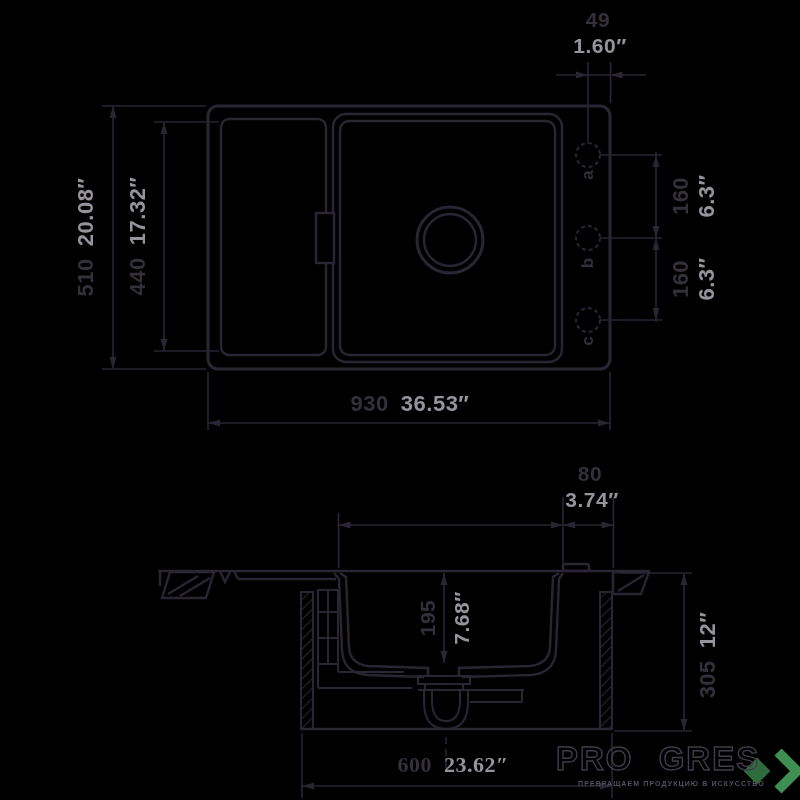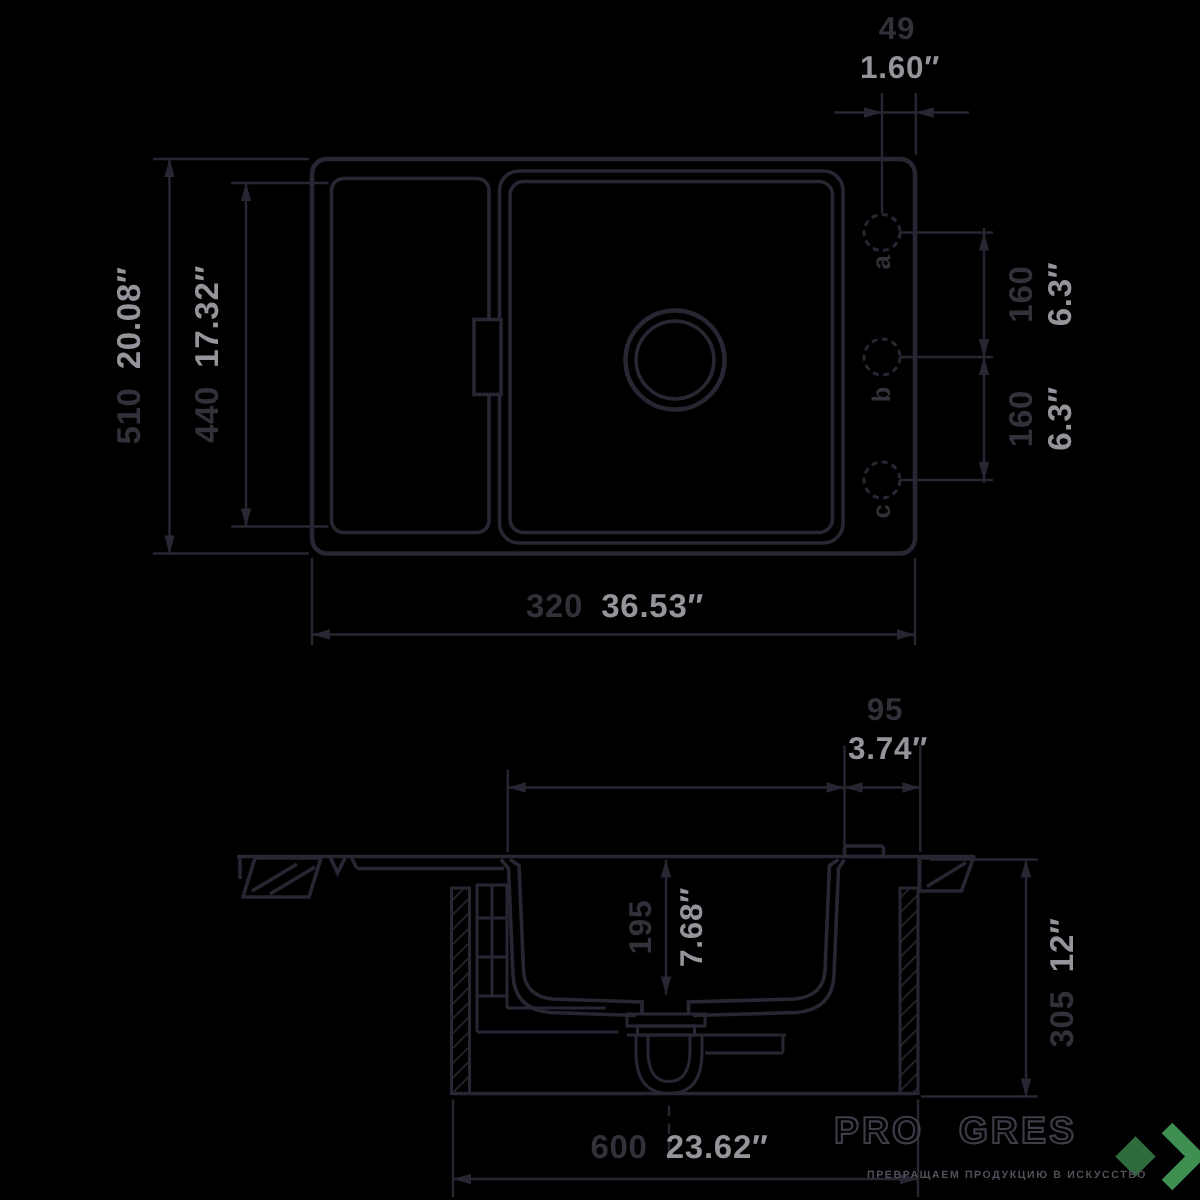--- a/index.html
+++ b/index.html
@@ -10,21 +10,21 @@
        transform:translate(-50%,-50%);letter-spacing:.5px;}
   .rot{transform:translate(-50%,-50%) rotate(-90deg);}
   .two{text-align:center;line-height:26px;}
   .two195{text-align:center;line-height:34px;}
   .mm{color:#34303a;}
   .in{color:#96949a;}
   .gap{margin-left:12px;}
   .hole-letter{position:absolute;z-index:2;font-weight:bold;font-size:17px;color:#34303a;
        transform:translate(-50%,-50%) rotate(-90deg);}
   .sm{font-size:21px;}
-  #brand{position:absolute;left:556px;top:740px;z-index:3;font-weight:bold;font-size:25px;
+  #brand{position:absolute;left:556px;top:740px;z-index:3;font-weight:bold;font-size:33px;
        letter-spacing:2px;word-spacing:14px;color:transparent;
        -webkit-text-stroke:1.4px #403c48;white-space:nowrap;}
   #tagline{position:absolute;left:578px;top:780px;z-index:3;font-size:7px;font-weight:bold;
        letter-spacing:1.1px;color:#53505c;white-space:nowrap;}
 </style>
 </head>
 <body>
 
 <div id="canvas">
 
@@ -161,43 +161,43 @@
 <div class="lbl sm mm" style="left:598px;top:20px;">49</div>
 <div class="lbl sm in" style="left:600px;top:46px;">1.60″</div>
 
 <div class="lbl rot" style="left:86px;top:237px;">
   <span class="mm">510</span><span class="in gap">20.08″</span>
 </div>
 <div class="lbl rot" style="left:138px;top:236px;">
   <span class="mm">440</span><span class="in gap">17.32″</span>
 </div>
 <div class="lbl" style="left:410px;top:404px;">
-  <span class="mm">320</span><span class="in gap">36.53″</span>
+  <span class="mm">930</span><span class="in gap">36.53″</span>
 </div>
 <div class="lbl rot two" style="left:694px;top:196px;">
   <div class="mm">160</div>
   <div class="in">6.3″</div>
 </div>
 <div class="lbl rot two" style="left:694px;top:279px;">
   <div class="mm">160</div>
   <div class="in">6.3″</div>
 </div>
 <div class="hole-letter" style="left:588px;top:175px;">a</div>
 <div class="hole-letter" style="left:588px;top:263px;">b</div>
 <div class="hole-letter" style="left:588px;top:341px;">c</div>
 
-<div class="lbl sm mm" style="left:590px;top:474px;">95</div>
+<div class="lbl sm mm" style="left:590px;top:474px;">80</div>
 <div class="lbl sm in" style="left:592px;top:500px;">3.74″</div>
 <div class="lbl rot two195 sm" style="left:445px;top:618px;">
   <div class="mm">195</div>
   <div class="in">7.68″</div>
 </div>
 <div class="lbl rot" style="left:708px;top:655px;">
   <span class="mm">305</span><span class="in gap">12″</span>
 </div>
-<div class="lbl" style="left:453px;top:765px;">
+<div class="lbl" style="left:453px;top:765px;font-family:Liberation Serif, serif;">
   <span class="mm">600</span><span class="in gap">23.62″</span>
 </div>
 
 <div id="brand">PRO GRES</div>
 <div id="tagline">ПРЕВРАЩАЕМ ПРОДУКЦИЮ В ИСКУССТВО</div>
 
 </div>
 
 </body></html>

